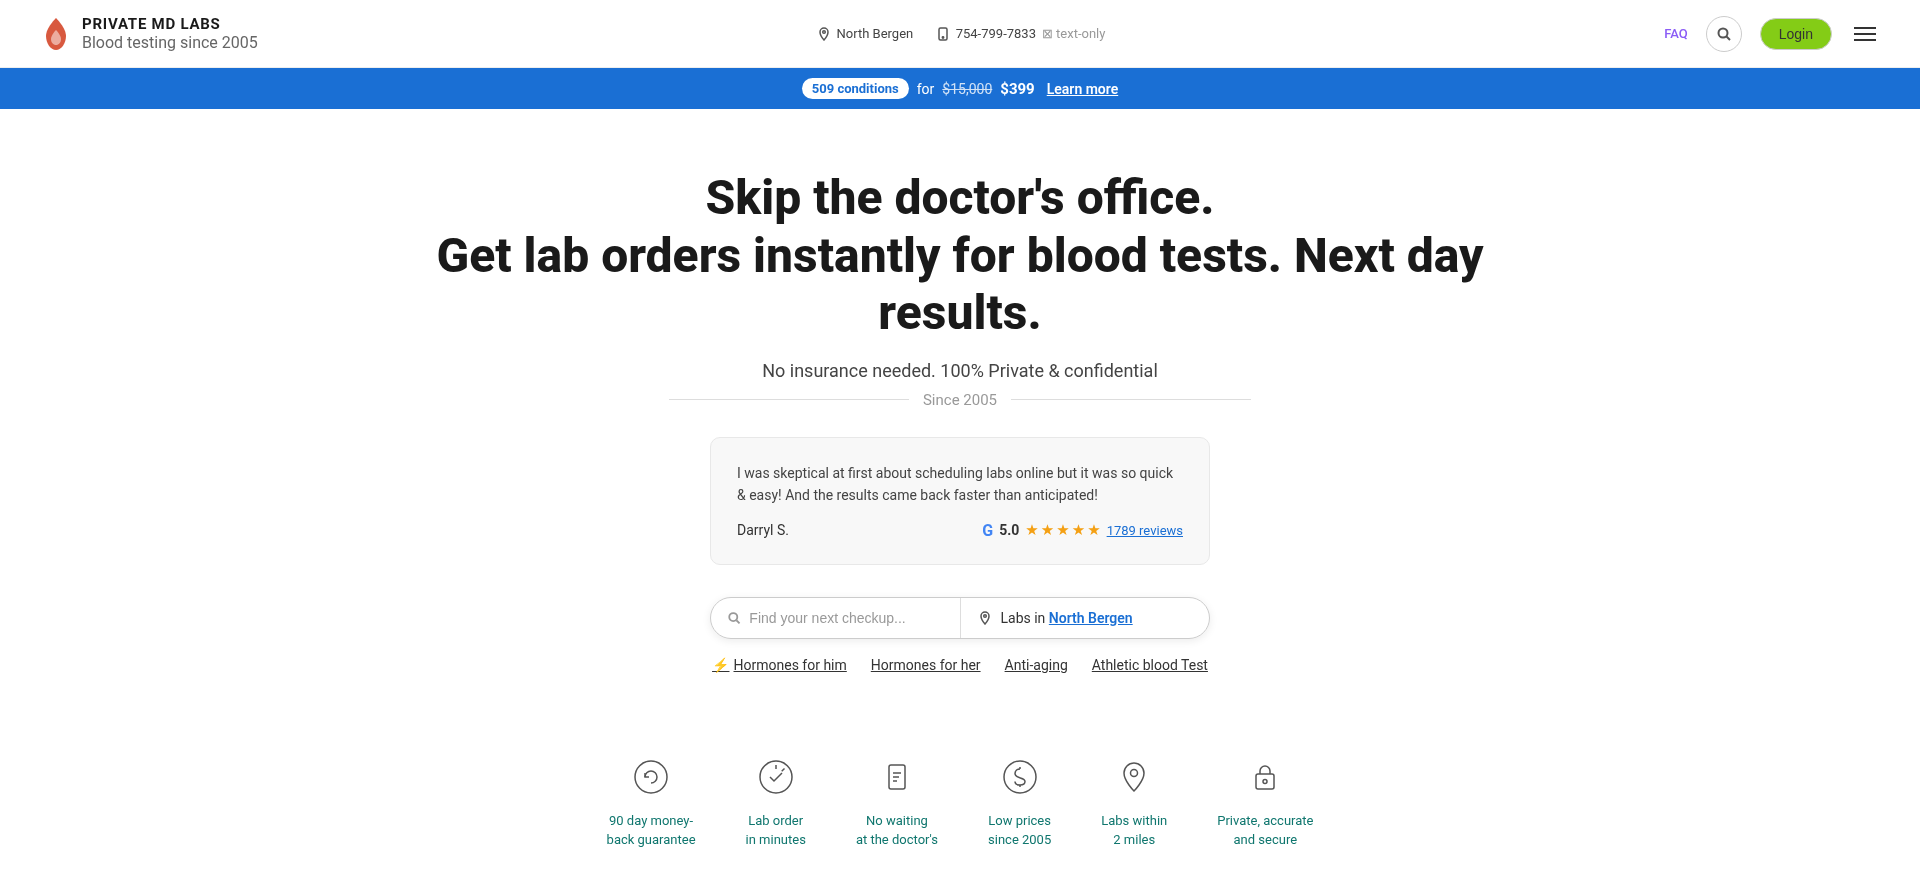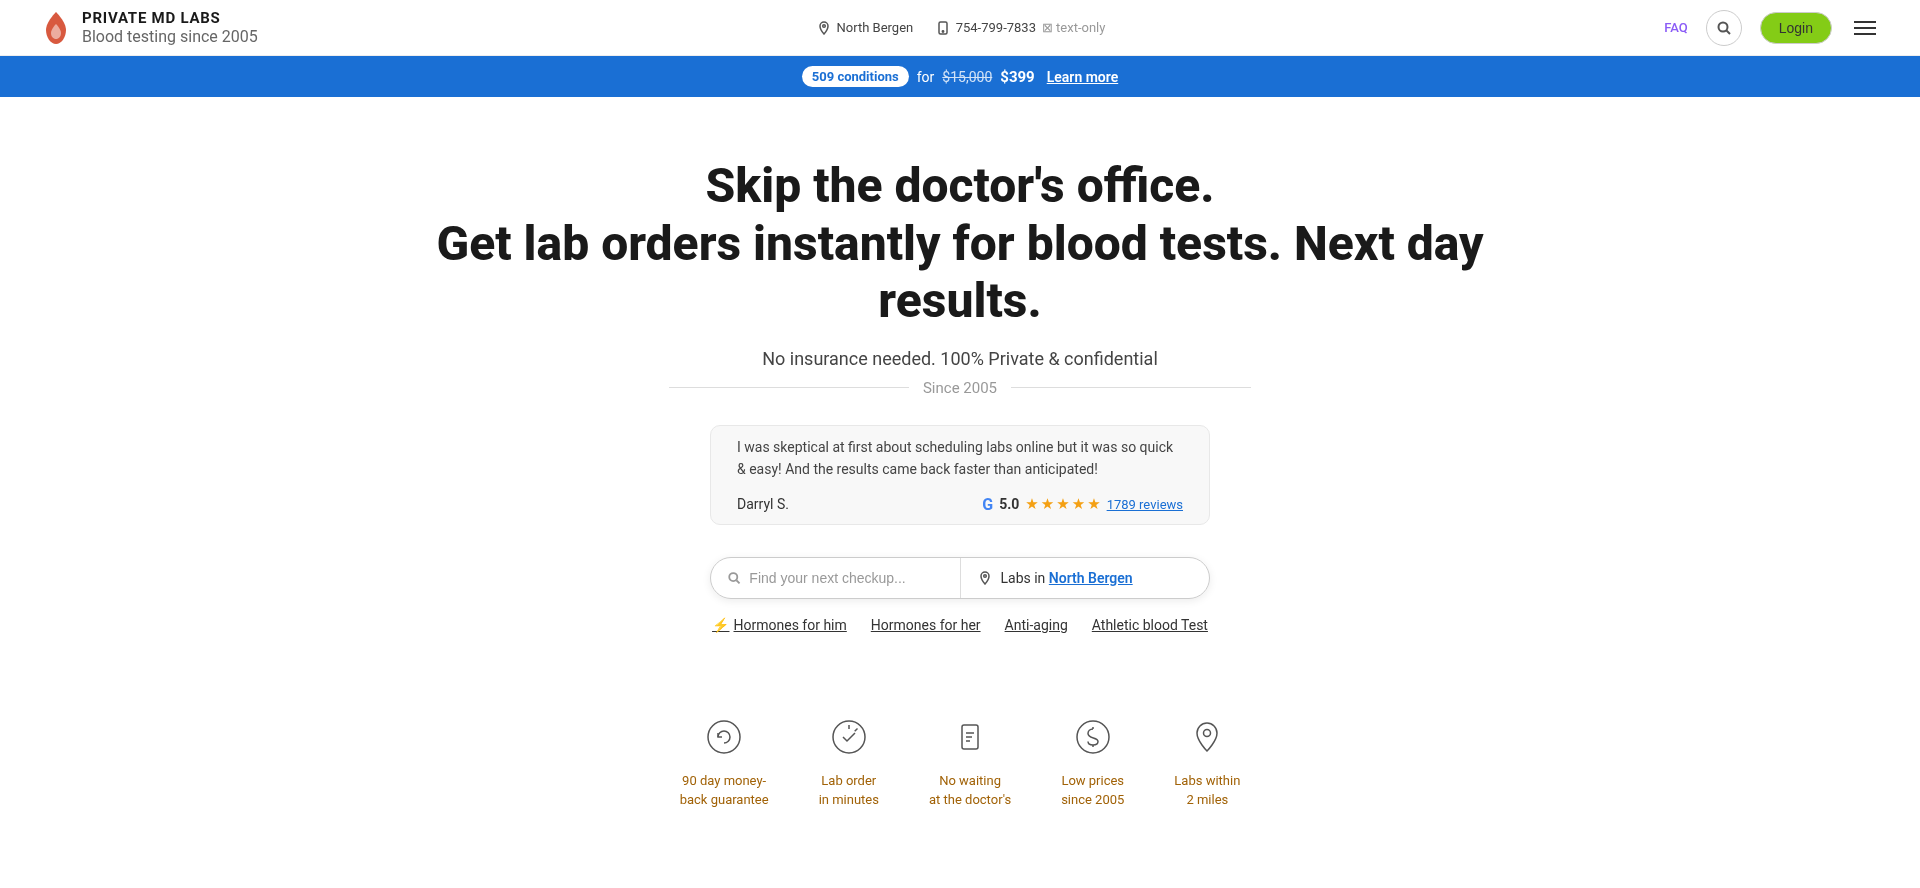--- a/index.html
+++ b/index.html
@@ -1,21 +1,21 @@
 <!DOCTYPE html>
 <html><head>
   <meta charset="utf-8">
   <style>
     * { box-sizing: border-box; margin: 0; padding: 0; }
     body { font-family: -apple-system, BlinkMacSystemFont, 'Segoe UI', Roboto, sans-serif; background: #fff; color: #1a1a1a; }
 
     
     .nav {
       display: flex; align-items: center; justify-content: space-between;
-      padding: 0 40px; height: 56px; border-bottom: 1px solid #eee;
+      padding: 0 40px; height: 68px; border-bottom: 1px solid #eee;
     }
     .nav-logo { display: flex; align-items: center; gap: 10px; }
     .nav-logo-icon { width: 32px; height: 36px; }
     .nav-logo-text { display: flex; flex-direction: column; }
     .nav-logo-name { font-size: 15px; font-weight: 700; letter-spacing: 0.05em; color: #1a1a1a; }
     .nav-logo-sub { font-size: 16px; color: #666; }
     .nav-center { display: flex; align-items: center; gap: 6px; font-size: 13px; color: #444; }
     .nav-center svg { width: 14px; height: 14px; }
     .nav-right { display: flex; align-items: center; gap: 18px; }
     .nav-faq { font-size: 13px; color: #8b5cf6; text-decoration: none; font-weight: 500; }
@@ -46,21 +46,21 @@
     
     .hero { text-align: center; padding: 60px 20px 40px; max-width: 1100px; margin: 0 auto; }
     .hero-title { font-size: 48px; font-weight: 800; line-height: 1.2; color: #1a1a1a; margin-bottom: 18px; }
     .hero-subtitle { font-size: 18px; color: #444; margin-bottom: 10px; }
     .hero-since { display: flex; align-items: center; justify-content: center; gap: 14px; color: #999; font-size: 15px; margin-bottom: 28px; }
     .hero-since::before, .hero-since::after { content: ''; flex: 1; max-width: 240px; height: 1px; background: #ddd; }
 
     
     .review-card {
       background: #f8f8f8; border: 1px solid #e8e8e8; border-radius: 10px;
-      padding: 10px 26px; max-width: 500px; margin: 0 auto 32px; text-align: left;
+      padding: 24px 26px; max-width: 500px; margin: 0 auto 32px; text-align: left;
     }
     .review-text { font-size: 14px; color: #444; line-height: 1.6; margin-bottom: 14px; }
     .review-footer { display: flex; align-items: center; justify-content: space-between; }
     .review-author { font-size: 14px; font-weight: 400; color: #333; }
     .review-rating { display: flex; align-items: center; gap: 6px; }
     .review-google { display: flex; align-items: center; gap: 4px; }
     .google-g { font-size: 16px; font-weight: 700; }
     .google-g span { color: #4285F4; }
     .review-score { font-weight: 700; font-size: 14px; color: #333; }
     .review-stars { display: flex; gap: 2px; }
@@ -90,21 +90,21 @@
     
     .quick-links { display: flex; align-items: center; justify-content: center; gap: 24px; margin-bottom: 48px; flex-wrap: wrap; }
     .quick-link { font-size: 14px; color: #333; text-decoration: underline; cursor: pointer; display: flex; align-items: center; gap: 4px; }
     .quick-link-emoji { font-size: 14px; }
 
     
     .features { display: flex; justify-content: center; gap: 50px; padding: 30px 20px 50px; max-width: 1100px; margin: 0 auto; flex-wrap: wrap; }
     .feature { display: flex; flex-direction: column; align-items: center; text-align: center; gap: 8px; }
     .feature-icon { width: 52px; height: 52px; display: flex; align-items: center; justify-content: center; }
     .feature-icon svg { width: 40px; height: 40px; stroke: #555; fill: none; stroke-width: 1.5; }
-    .feature-text { font-size: 13px; color: #a16207; line-height: 1.5; }
+    .feature-text { font-size: 13px; color: #0f766e; line-height: 1.5; }
 
     
     .nav-sep { color: #ccc; margin: 0 2px; }
   </style>
 </head>
 <body>
 
 <nav class="nav">
   <div class="nav-logo">
 
@@ -276,15 +276,25 @@
     <div class="feature">
       <div class="feature-icon">
         <svg viewBox="0 0 40 40" fill="none" stroke="#555" stroke-width="1.5">
           <path d="M20 6C14.5 6 10 10.5 10 16c0 8 10 18 10 18s10-10 10-18c0-5.5-4.5-10-10-10z"></path>
           <circle cx="20" cy="16" r="3.5"></circle>
         </svg>
       </div>
       <span class="feature-text">Labs within<br>2 miles</span>
     </div>
 
+    <div class="feature">
+      <div class="feature-icon">
+        <svg viewBox="0 0 40 40" fill="none" stroke="#555" stroke-width="1.5">
+          <rect x="11" y="17" width="18" height="15" rx="2"></rect>
+          <path d="M15 17V14a5 5 0 0 1 10 0v3"></path>
+          <circle cx="20" cy="24.5" r="2"></circle>
+        </svg>
+      </div>
+      <span class="feature-text">Private, accurate<br>and secure</span>
+    </div>
 
   </div>
 </section>
 
 </body></html>

